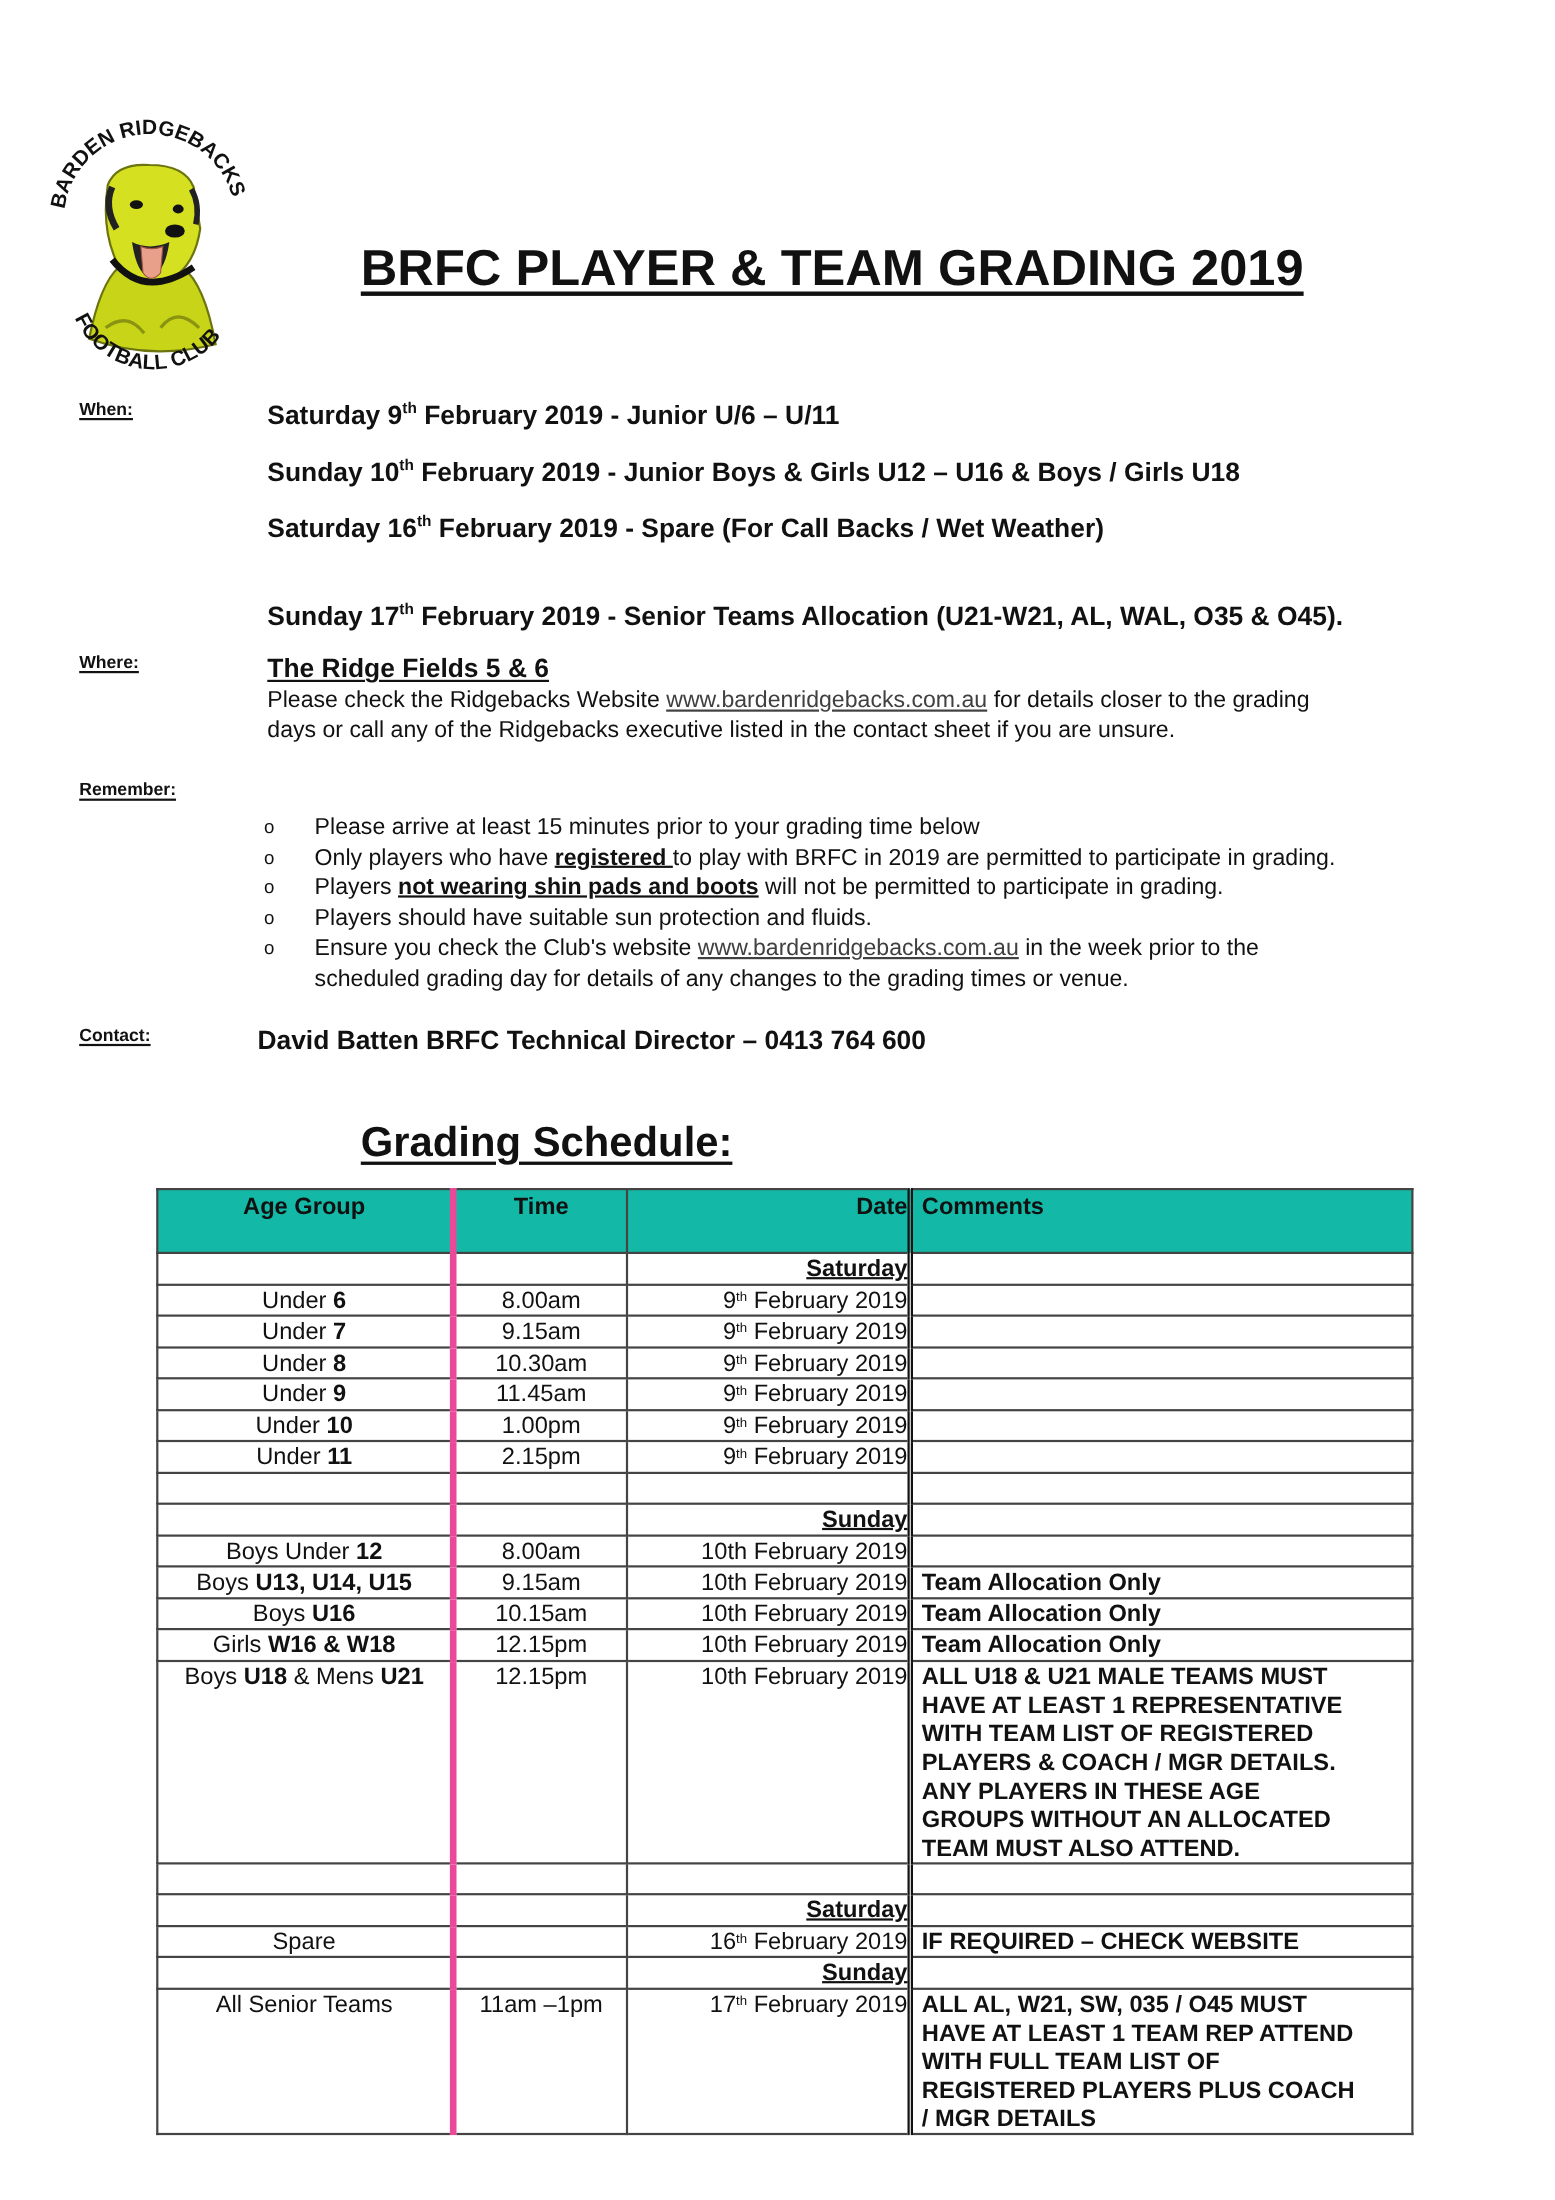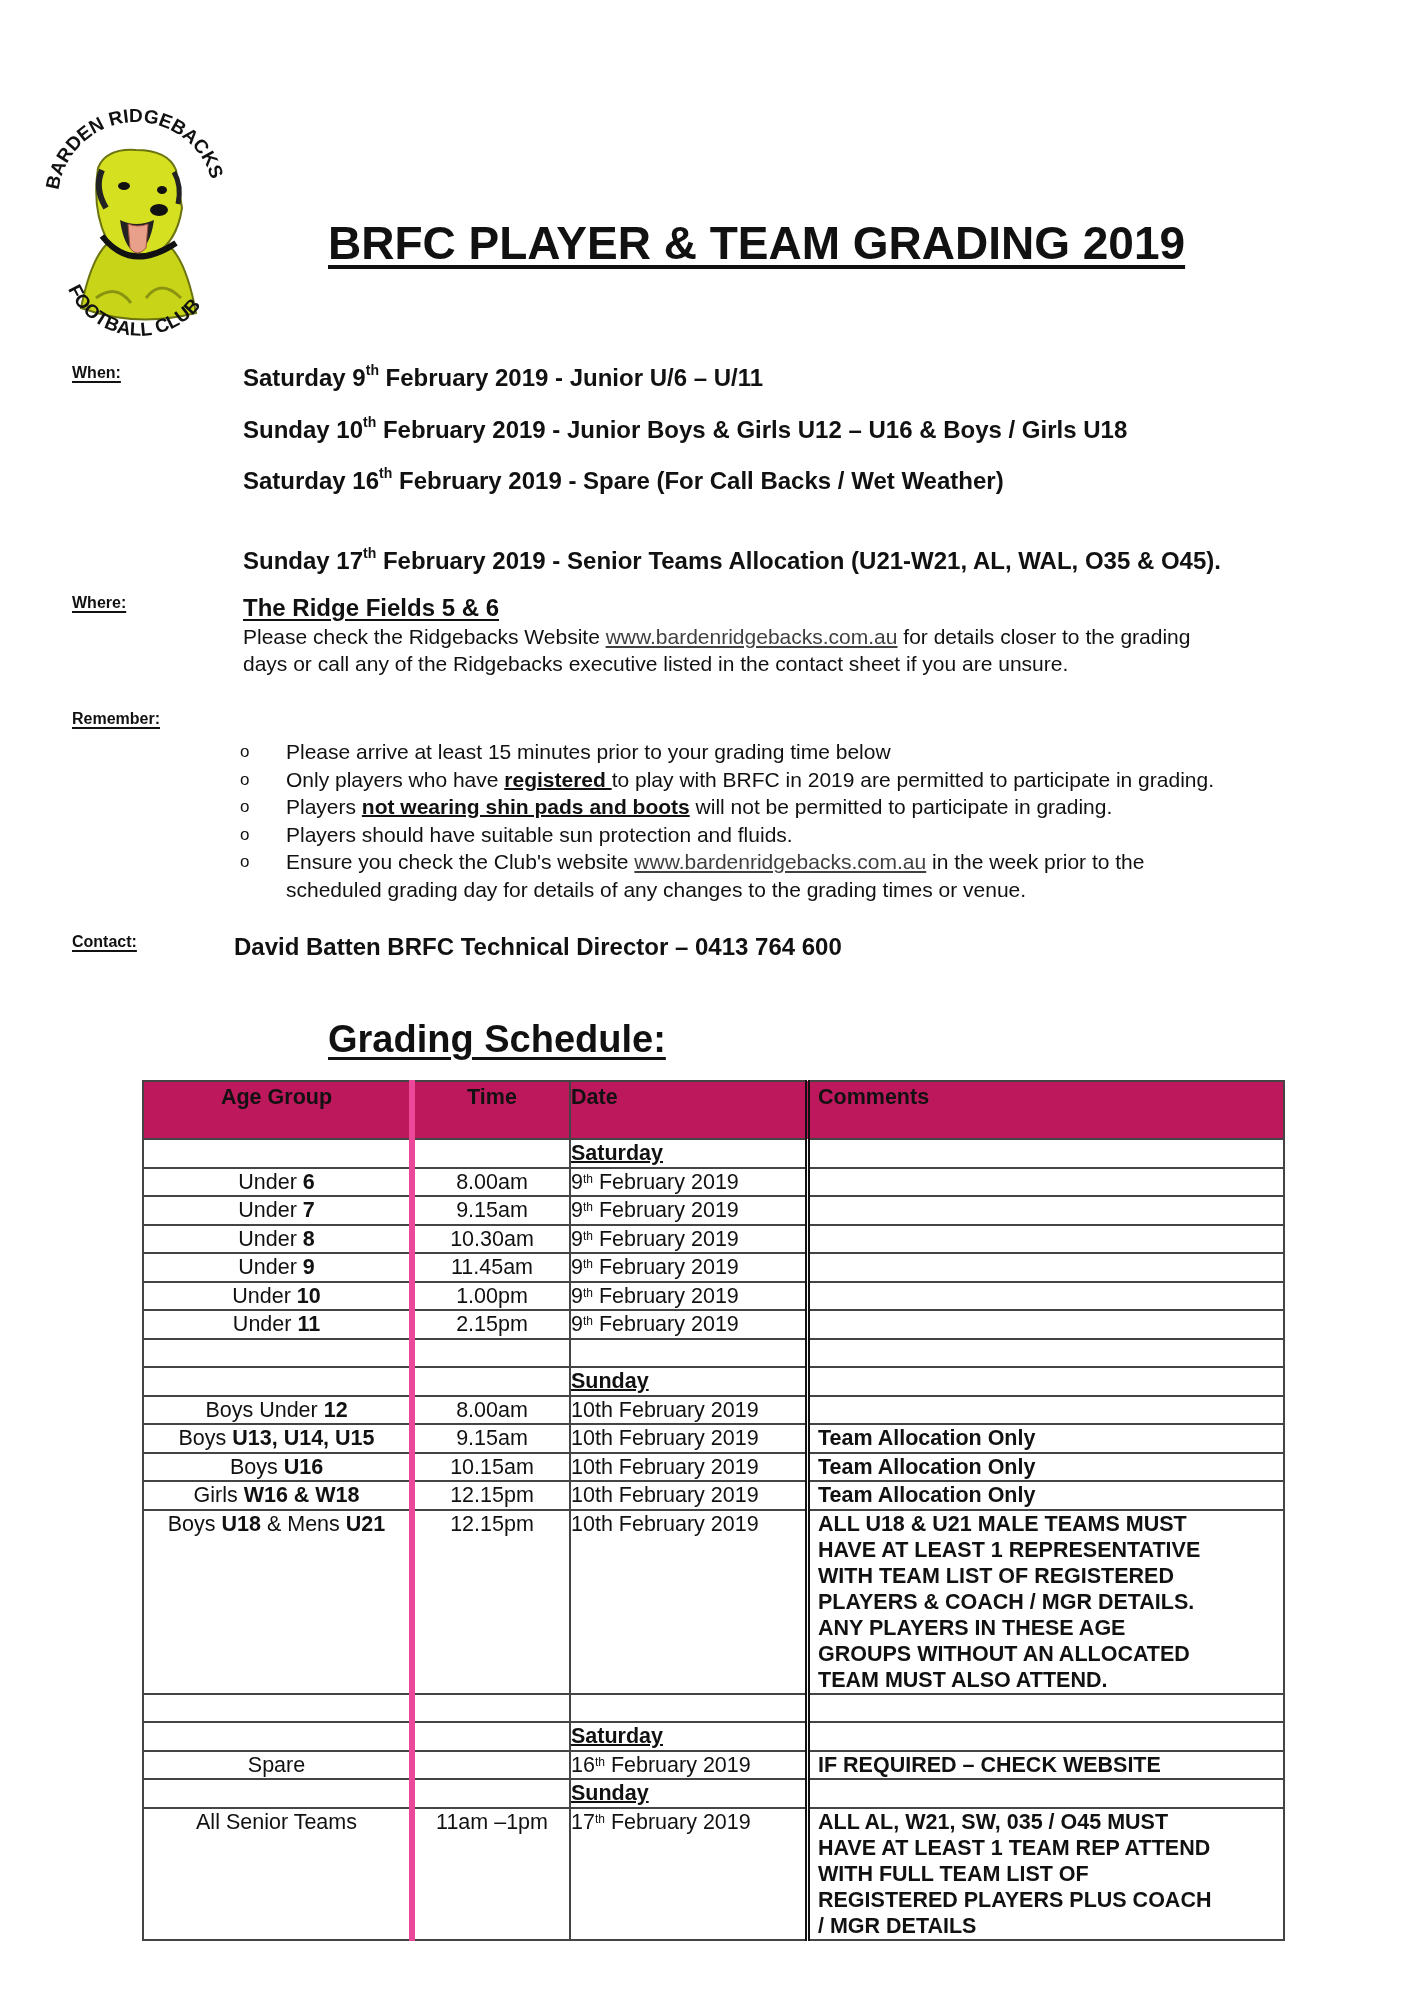--- a/index.html
+++ b/index.html
@@ -15,24 +15,24 @@
   a.link { color:#404040; text-decoration:underline; }
   .bullets { left:240px; top:738px; font-size:21px; line-height:27.5px; list-style:none; margin:0; padding:0; }
   .bullets li { position:relative; padding-left:46px; white-space:nowrap; }
   .bullets li .b { position:absolute; left:0; top:0; font-size:17px; }
   .bullets li .u { font-weight:bold; text-decoration:underline; text-decoration-thickness:2px; }
   .contact-text { left:234px; top:933px; font-size:24px; font-weight:bold; white-space:nowrap;text-align:right; }
   .sched-title { left:328px; top:1018px; font-size:38px; font-weight:bold; text-decoration:underline; text-decoration-thickness:3px; text-underline-offset:5px; white-space:nowrap; }
 
   table.grid { position:absolute; left:142px; top:1080px; width:1143px; border-collapse:collapse; font-size:21.5px; table-layout:fixed; }
   table.grid td, table.grid th { border:2px solid #444; padding:0; height:26.5px; line-height:26px; vertical-align:top; }
-  table.grid th { background:#be185d; height:54px; font-weight:bold; font-size:21.5px; padding-top:2px; }
+  table.grid th { background:#14b8a6; height:54px; font-weight:bold; font-size:21.5px; padding-top:2px; }
   table.grid td.c1, table.grid th.c1 { width:265px; text-align:center; }
   table.grid td.c2, table.grid th.c2 { width:154px; text-align:center; border-left:6px solid #ec4899; }
-  table.grid td.c3, table.grid th.c3 { width:234px; text-align:left; border-left:1px solid #666; border-right:5px double #111; }
+  table.grid td.c3, table.grid th.c3 { width:234px; text-align:right; border-left:1px solid #666; border-right:5px double #111;padding-left:20px; }
   table.grid td.c4, table.grid th.c4 { text-align:left; padding-left:8px; font-weight:bold; border-left:5px double #111; }
   table.grid th.c4 { text-align:left; }
   .day { font-weight:bold; text-decoration:underline; text-decoration-thickness:2px; }
   .date sup { font-size:12px; vertical-align:top; position:relative; top:-3px; }
   .note { line-height:27.5px; }
 </style>
 </head>
 <body>
 
 <div class="abs logo">

